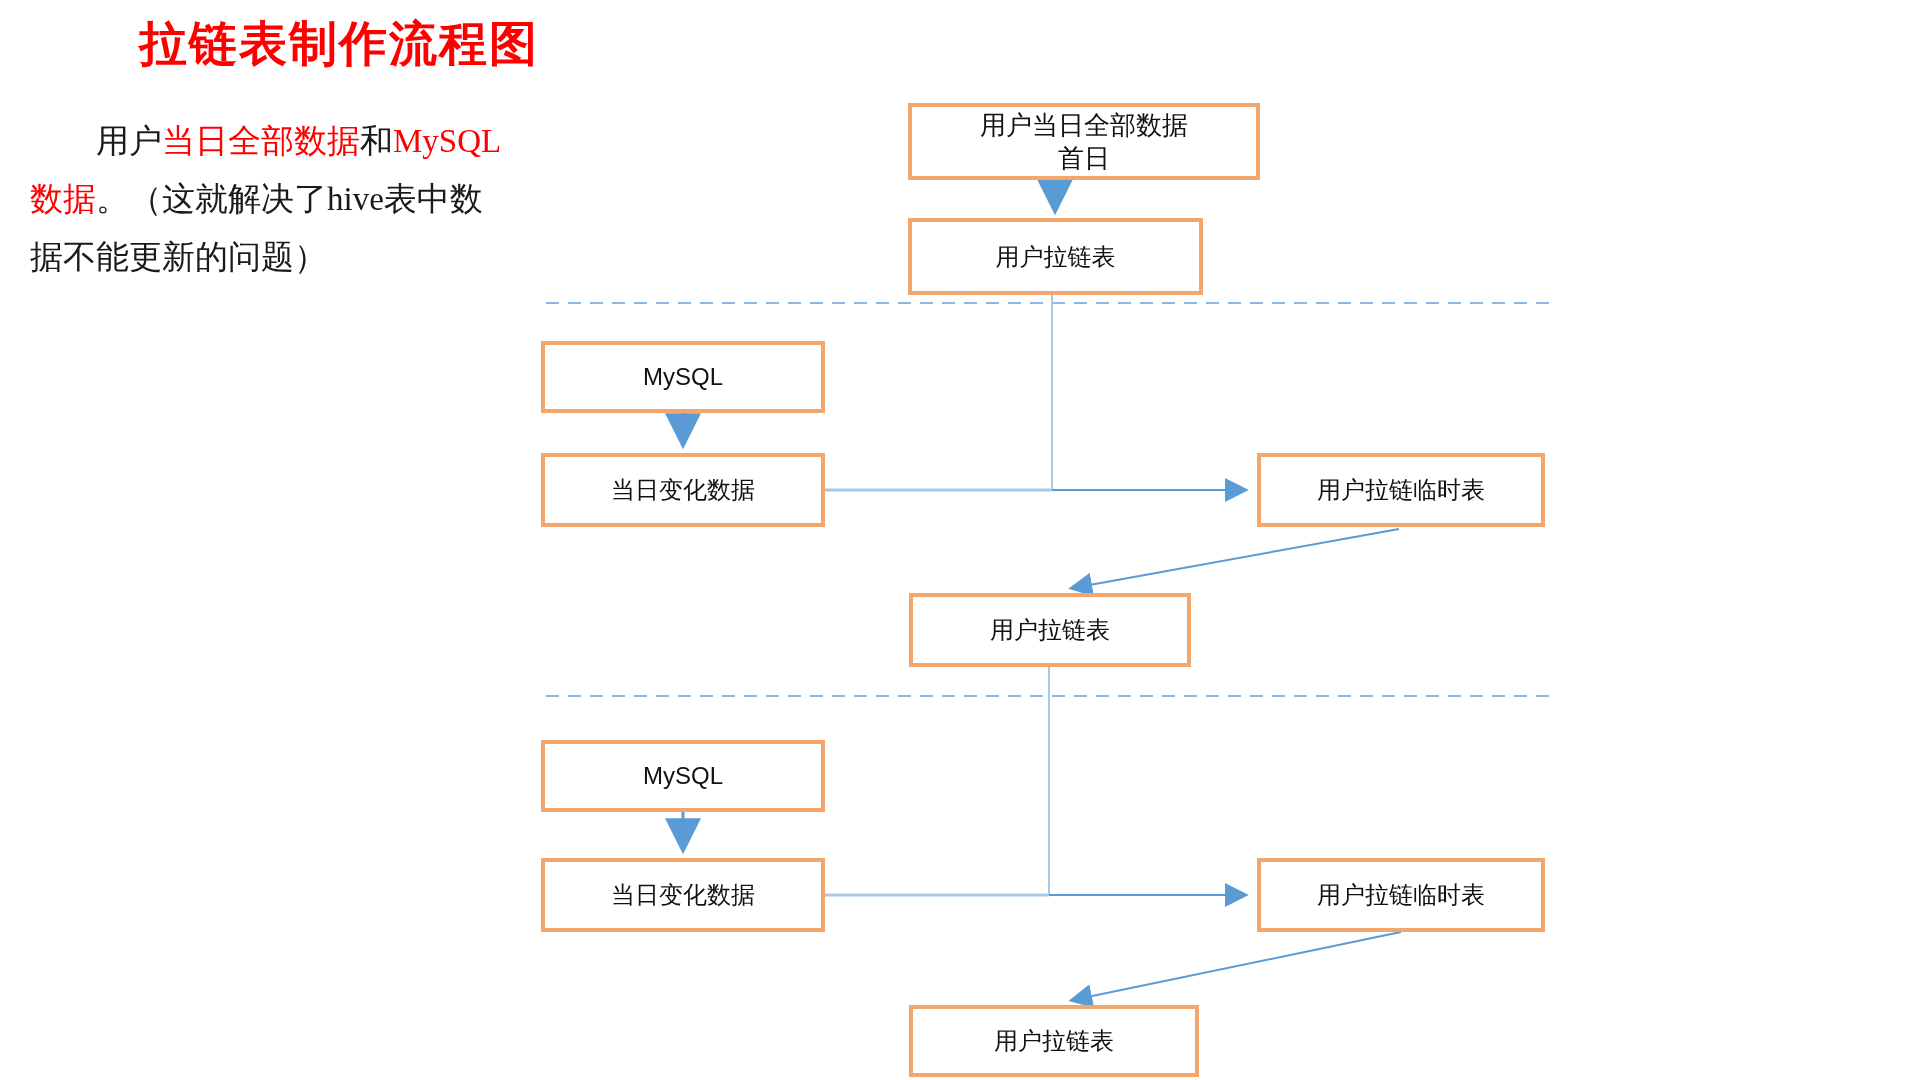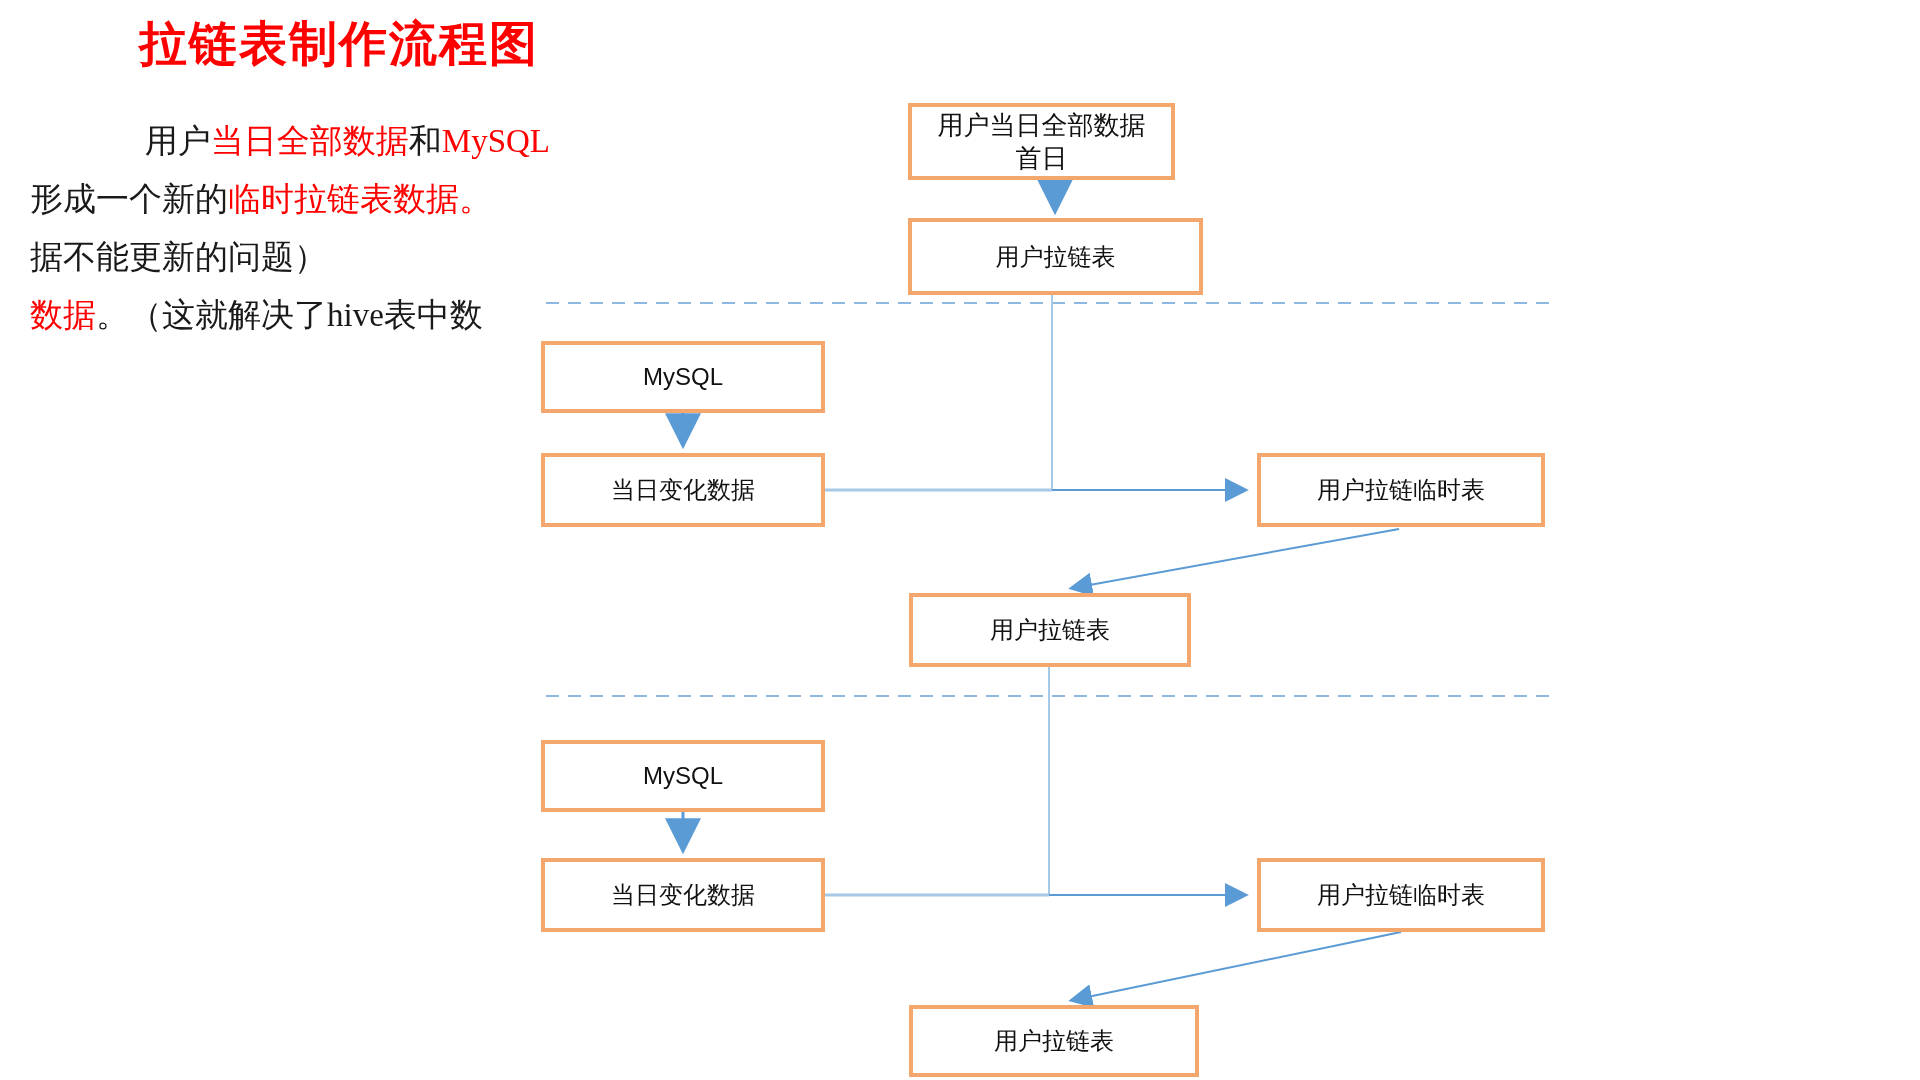--- a/index.html
+++ b/index.html
@@ -11,21 +11,21 @@
     position:absolute;left:115px;top:12px;
     font-family:"Liberation Sans","DejaVu Sans",sans-serif;
     font-weight:bold;font-size:48px;color:#FF0000;letter-spacing:2px;margin-left:24px;
   }
   .para{
     position:absolute;left:30px;top:112px;width:520px;
     font-family:"Liberation Serif","DejaVu Serif",serif;
     font-size:33px;color:#1a1a1a;
   }
   .pline{height:58px;line-height:58px;white-space:nowrap;}
-  .pline.indent{padding-left:66px;text-align:right;}
+  .pline.indent{padding-left:66px;}
   .red{color:#FF0000;}
   .blk{color:#1a1a1a;}
   .connectors{position:absolute;left:0;top:0;}
   .box{
     position:absolute;background:#ffffff;border:4px solid #F3A76D;
     box-sizing:border-box;display:flex;align-items:center;justify-content:center;
     color:#111111;
   }
   .box-label{font-size:24px;text-align:center;line-height:34px;}
   .box-label.two{font-size:26px;line-height:33px;}
@@ -34,27 +34,24 @@
 </head>
 <body>
 
 <div class="title">拉链表制作流程图</div>
 
 <div class="para">
   <div class="pline indent">
     <span class="blk">用户</span><span class="red">当日全部数据</span><span class="blk">和</span><span class="red">MySQL</span>
   </div>
   <div class="pline">
-    <span class="blk">形成一个新的</span><span class="red">临时拉链表数据。</span>
+    <span class="red">数据</span><span class="blk">。（这就解决了hive表中数</span>
   </div>
   <div class="pline">
     <span class="blk">据不能更新的问题）</span>
-  </div>
-  <div class="pline">
-    <span class="red">数据</span><span class="blk">。（这就解决了hive表中数</span>
   </div>
 </div>
 
 <svg class="connectors" width="1920" height="1080" viewBox="0 0 1920 1080">
   <defs>
     <marker id="arrow" viewBox="0 0 10 10" refX="8" refY="5" markerWidth="12" markerHeight="12" orient="auto-start-reverse">
       <path d="M0,0 L10,5 L0,10 z" fill="#5B9BD5"></path>
     </marker>
   </defs>
 
@@ -75,21 +72,21 @@
   <line x1="1049" y1="667" x2="1049" y2="895" stroke="#A6C9E8" stroke-width="2"></line>
 
   <line x1="683" y1="812" x2="683" y2="847" stroke="#5B9BD5" stroke-width="3" marker-end="url(#arrow)"></line>
 
   <line x1="825" y1="895" x2="1049" y2="895" stroke="#A6C9E8" stroke-width="3"></line>
   <line x1="1049" y1="895" x2="1244" y2="895" stroke="#5B9BD5" stroke-width="2" marker-end="url(#arrow)"></line>
 
   <line x1="1401" y1="932" x2="1073" y2="1000" stroke="#5B9BD5" stroke-width="2" marker-end="url(#arrow)"></line>
 </svg>
 
-<div class="box" style="left:908px;top:103px;width:267px;height:77px">
+<div class="box" style="left:908px;top:103px;width:352px;height:77px">
   <div class="box-label two">
     <span>用户当日全部数据</span>
     <span>首日</span>
   </div>
 </div>
 
 <div class="box" style="left:908px;top:218px;width:295px;height:77px">
   <div class="box-label">用户拉链表</div>
 </div>
 

